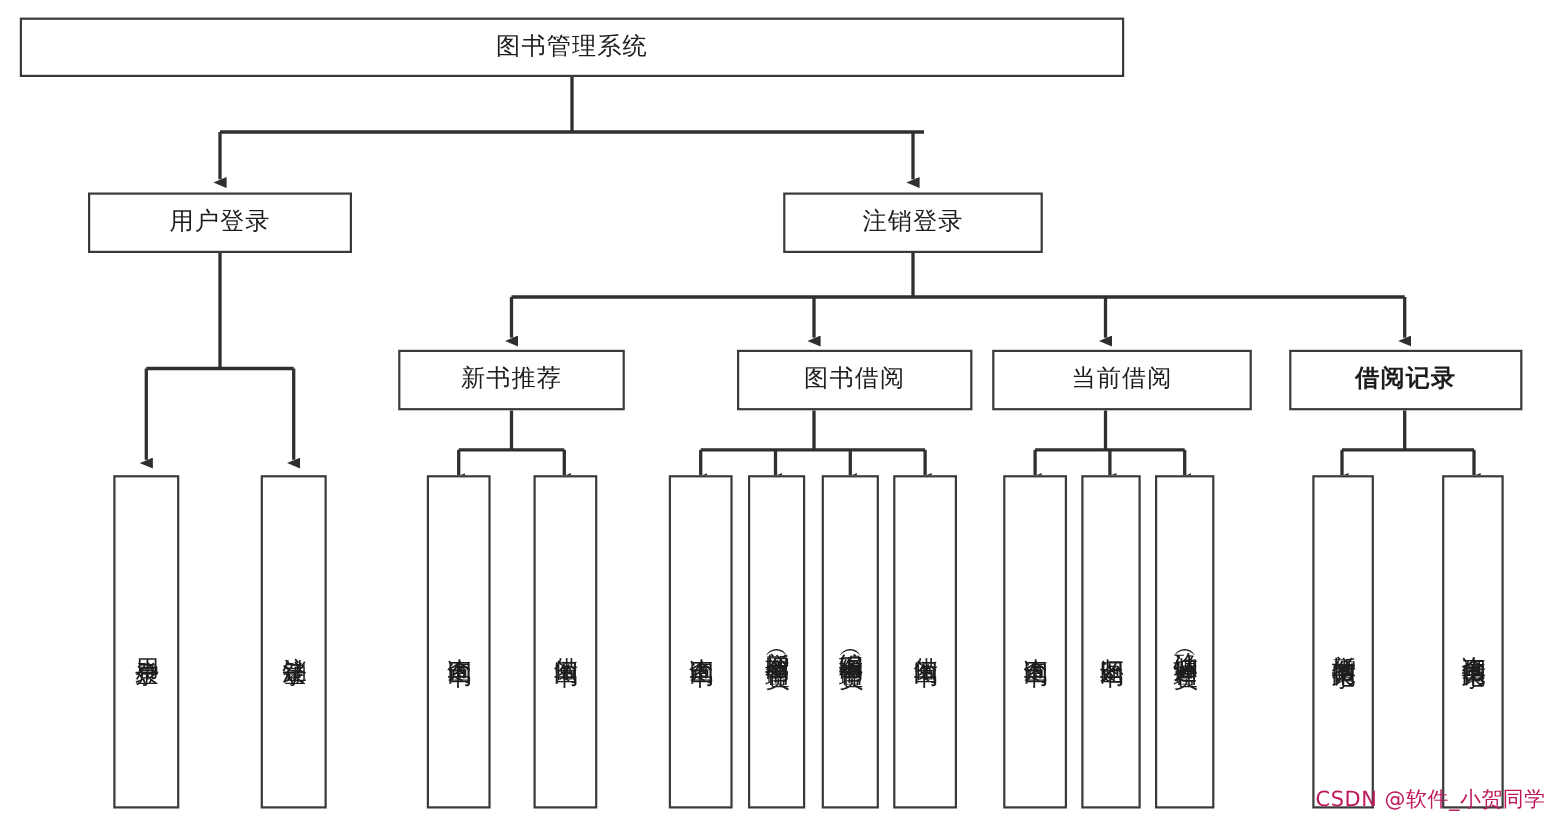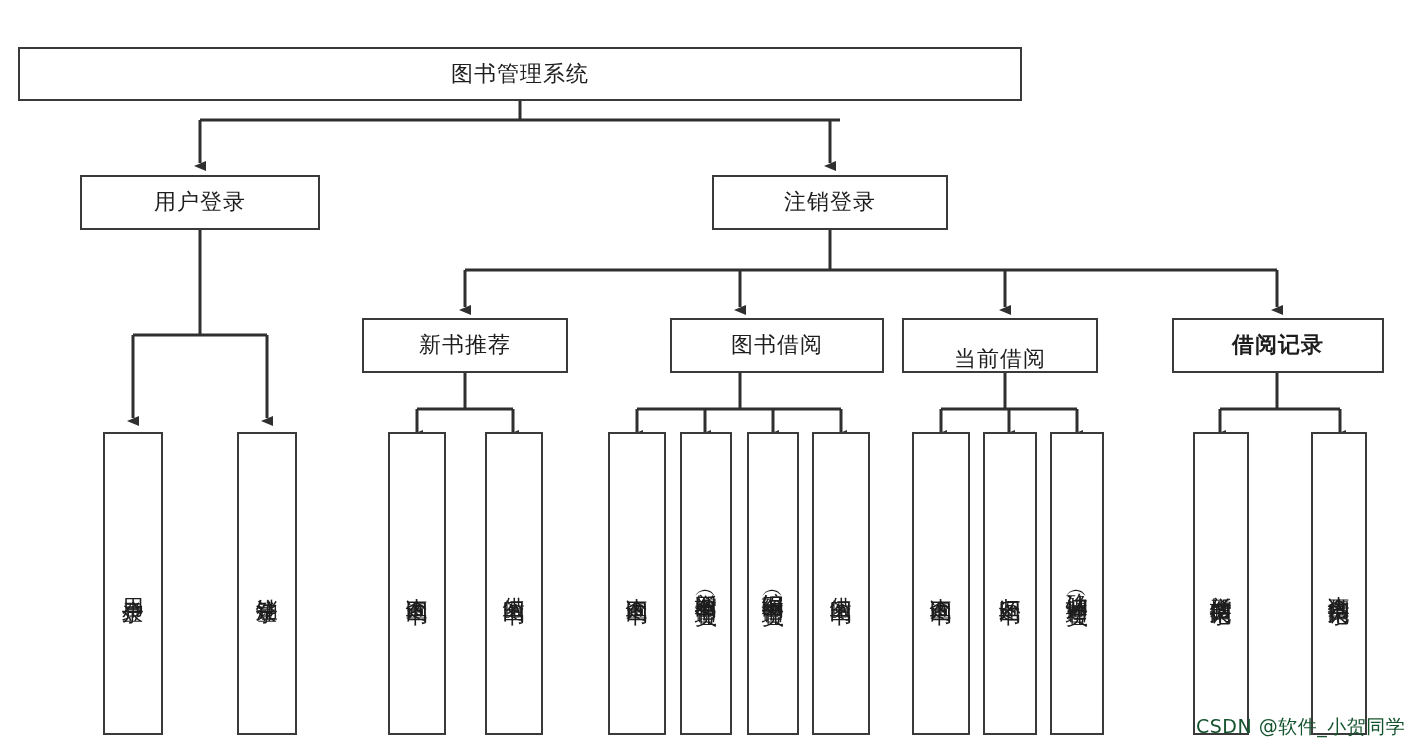--- a/index.html
+++ b/index.html
@@ -49,21 +49,21 @@
     text-align: center;
   }
   .node.vert .vtext {
     writing-mode: vertical-rl;
     text-orientation: upright;
     display: block;
     max-height: 100%;
   }
   .watermark {
     position: absolute;
-    color: #14532d;
+    color: #be185d;
     font-size: 19px;
     letter-spacing: 0.5px;
     white-space: nowrap;
   }
 </style>
 </head>
 <body>
 
 <div id="canvas">
 
@@ -110,38 +110,38 @@
       <path d="M1009,409 L1009,432" marker-end="url(#arrow)"></path>
       <path d="M1077,409 L1077,432" marker-end="url(#arrow)"></path>
 
       <path d="M1277,373 L1277,409"></path>
       <path d="M1220,409 L1340,409"></path>
       <path d="M1220,409 L1220,432" marker-end="url(#arrow)"></path>
       <path d="M1340,409 L1340,432" marker-end="url(#arrow)"></path>
     </g>
   </svg>
 
-  <div class="node horiz" style="left:18px; top:16px; width:1004px; height:54px;margin-top:31px;">
+  <div class="node horiz" style="left:18px; top:16px; width:1004px; height:54px;">
     <span>图书管理系统</span>
   </div>
 
   <div class="node horiz" style="left:80px; top:175px; width:240px; height:55px;">
     <span>用户登录</span>
   </div>
   <div class="node horiz" style="left:712px; top:175px; width:236px; height:55px;">
     <span>注销登录</span>
   </div>
 
   <div class="node horiz" style="left:362px; top:318px; width:206px; height:55px;align-items:center;">
     <span>新书推荐</span>
   </div>
   <div class="node horiz" style="left:670px; top:318px; width:214px; height:55px;">
     <span>图书借阅</span>
   </div>
-  <div class="node horiz" style="left:902px; top:318px; width:196px; height:55px;align-items:flex-end;">
+  <div class="node horiz" style="left:902px; top:318px; width:236px; height:55px;">
     <span>当前借阅</span>
   </div>
   <div class="node horiz" style="left:1172px; top:318px; width:212px; height:55px;font-weight:bold;">
     <span>借阅记录</span>
   </div>
 
   <div class="node vert" style="left:103px; top:432px; width:60px; height:303px;">
     <span class="vtext">用户登录</span>
   </div>
   <div class="node vert" style="left:237px; top:432px; width:60px; height:303px;">

